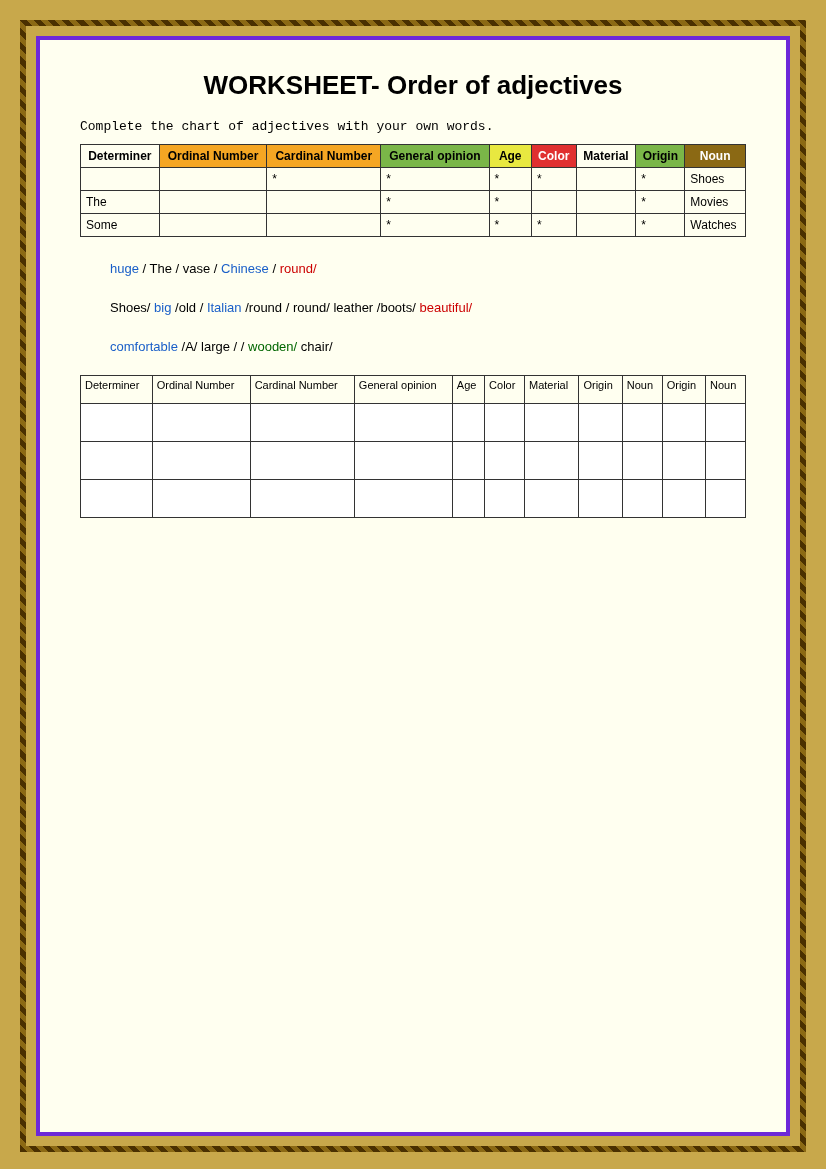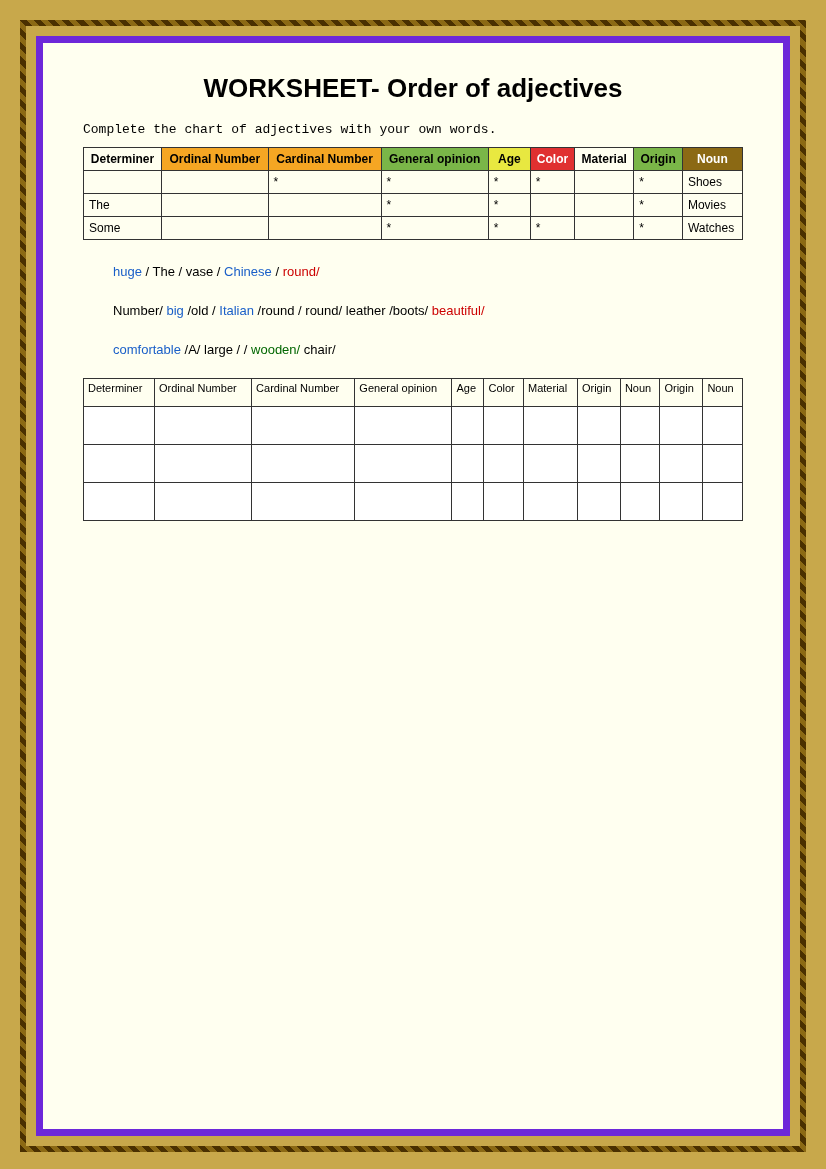--- a/index.html
+++ b/index.html
@@ -17,21 +17,21 @@
     .page-outer {
       background: #c8a84b;
       border: 6px solid #4a3000;
       border-image: repeating-linear-gradient(45deg, #4a3000 0, #4a3000 5px, #8b6914 5px, #8b6914 10px) 6;
       padding: 10px;
       width: 786px;
     }
 
     .page-inner {
       background: #fffff0;
-      border: 7px solid #6d28d9;
+      border: 4px solid #6d28d9;
       padding: 30px 40px;
       min-height: 1100px;
     }
 
     .page-title {
       text-align: center;
       font-size: 26px;
       font-weight: bold;
       margin-bottom: 18px;
       font-family: Arial, sans-serif;
@@ -183,21 +183,21 @@
       <span class="word-blue">huge</span>
       <span class="word-black"> / </span>
       <span class="word-black">The</span>
       <span class="word-black"> /  vase / </span>
       <span class="word-blue">Chinese</span>
       <span class="word-black"> / </span>
       <span class="word-red">round/</span>
     </div>
 
     <div class="sentence-line">
-      <span class="word-black">Number/ </span>
+      <span class="word-black">Shoes/ </span>
       <span class="word-blue"> big</span>
       <span class="word-black"> /old /</span>
       <span class="word-blue">Italian</span>
       <span class="word-black"> /round /</span>
       <span class="word-black">round/</span>
       <span class="word-black">  leather /boots/ </span>
       <span class="word-red">beautiful/</span>
     </div>
 
     <div class="sentence-line">

